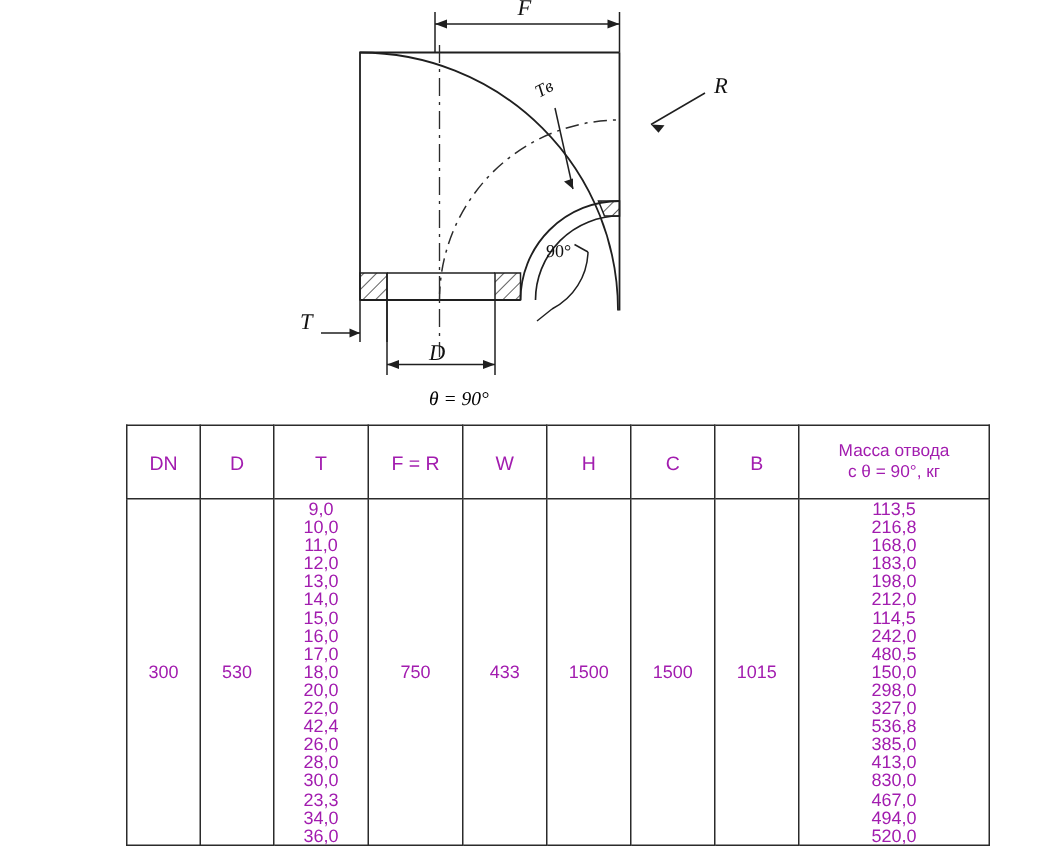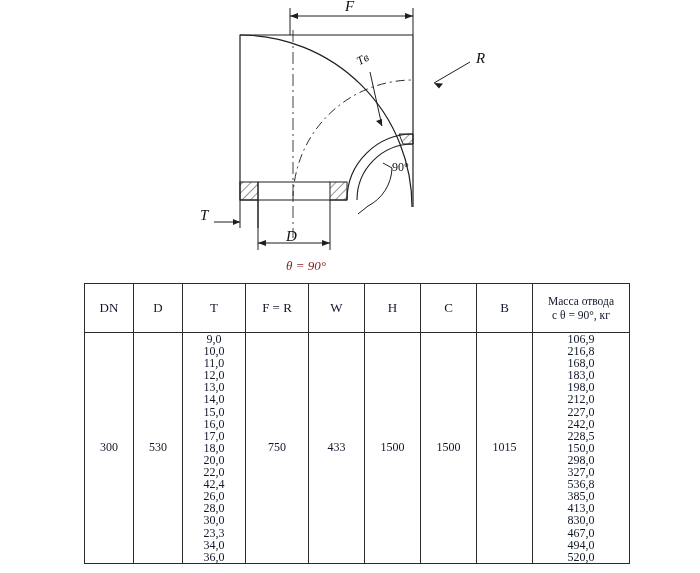--- a/index.html
+++ b/index.html
@@ -43,62 +43,61 @@
   }
   .dim-label.small {
     font-size: 12px;
   }
   .angle-label {
     position: absolute;
     font-family: "Liberation Serif", serif;
     font-size: 12px;
     color: #111;
     white-space: nowrap;
-    margin-left: 28px;
   }
   .theta-label {
     position: absolute;
     font-family: "Liberation Serif", serif;
     font-style: italic;
     font-size: 13px;
-    color: #7f1d1d;
+    color: #000000;
     white-space: nowrap;
   }
 
   
   #table-wrap {
     position: absolute;
     left: 84px;
     top: 283px;
     width: 530px;
   }
   table.spec {
     border-collapse: collapse;
     width: 530px;
     table-layout: fixed;
     background: #fff;
   }
   table.spec th, table.spec td {
     border: 1px solid #2b2b2b;
     text-align: center;
     vertical-align: middle;
-    font-family: Liberation Serif, serif;
-    font-size: 12px;
-    color: #0f172a;
+    font-family: Liberation Sans, sans-serif;
+    font-size: 12px;
+    color: #a21caf;
     padding: 0;
   }
   table.spec thead th {
     height: 44px;
     font-weight: normal;
     font-size: 13px;
   }
   table.spec thead th.wide {
     font-size: 11.5px;
     line-height: 1.25;
-    padding: 2px 3px;
+    padding: 2px 18px;
   }
   td.stack {
     padding: 4px 0 6px 0;
     line-height: 1.118;
     font-size: 11px;
   }
   td.stack div {
     height: 12.1px;
   }
   td.center-val {
@@ -244,29 +243,29 @@
               <div>23,3</div>
               <div>34,0</div>
               <div>36,0</div>
             </td>
           <td class="col-fr center-val">750</td>
           <td class="col-w center-val">433</td>
           <td class="col-h center-val">1500</td>
           <td class="col-c center-val">1500</td>
           <td class="col-b center-val">1015</td>
           <td class="col-m stack">
-              <div>106,9</div>
+              <div>113,5</div>
               <div>216,8</div>
               <div>168,0</div>
               <div>183,0</div>
               <div>198,0</div>
               <div>212,0</div>
-              <div>227,0</div>
+              <div>114,5</div>
               <div>242,0</div>
-              <div>228,5</div>
+              <div>480,5</div>
               <div>150,0</div>
               <div>298,0</div>
               <div>327,0</div>
               <div>536,8</div>
               <div>385,0</div>
               <div>413,0</div>
               <div>830,0</div>
               <div>467,0</div>
               <div>494,0</div>
               <div>520,0</div>

